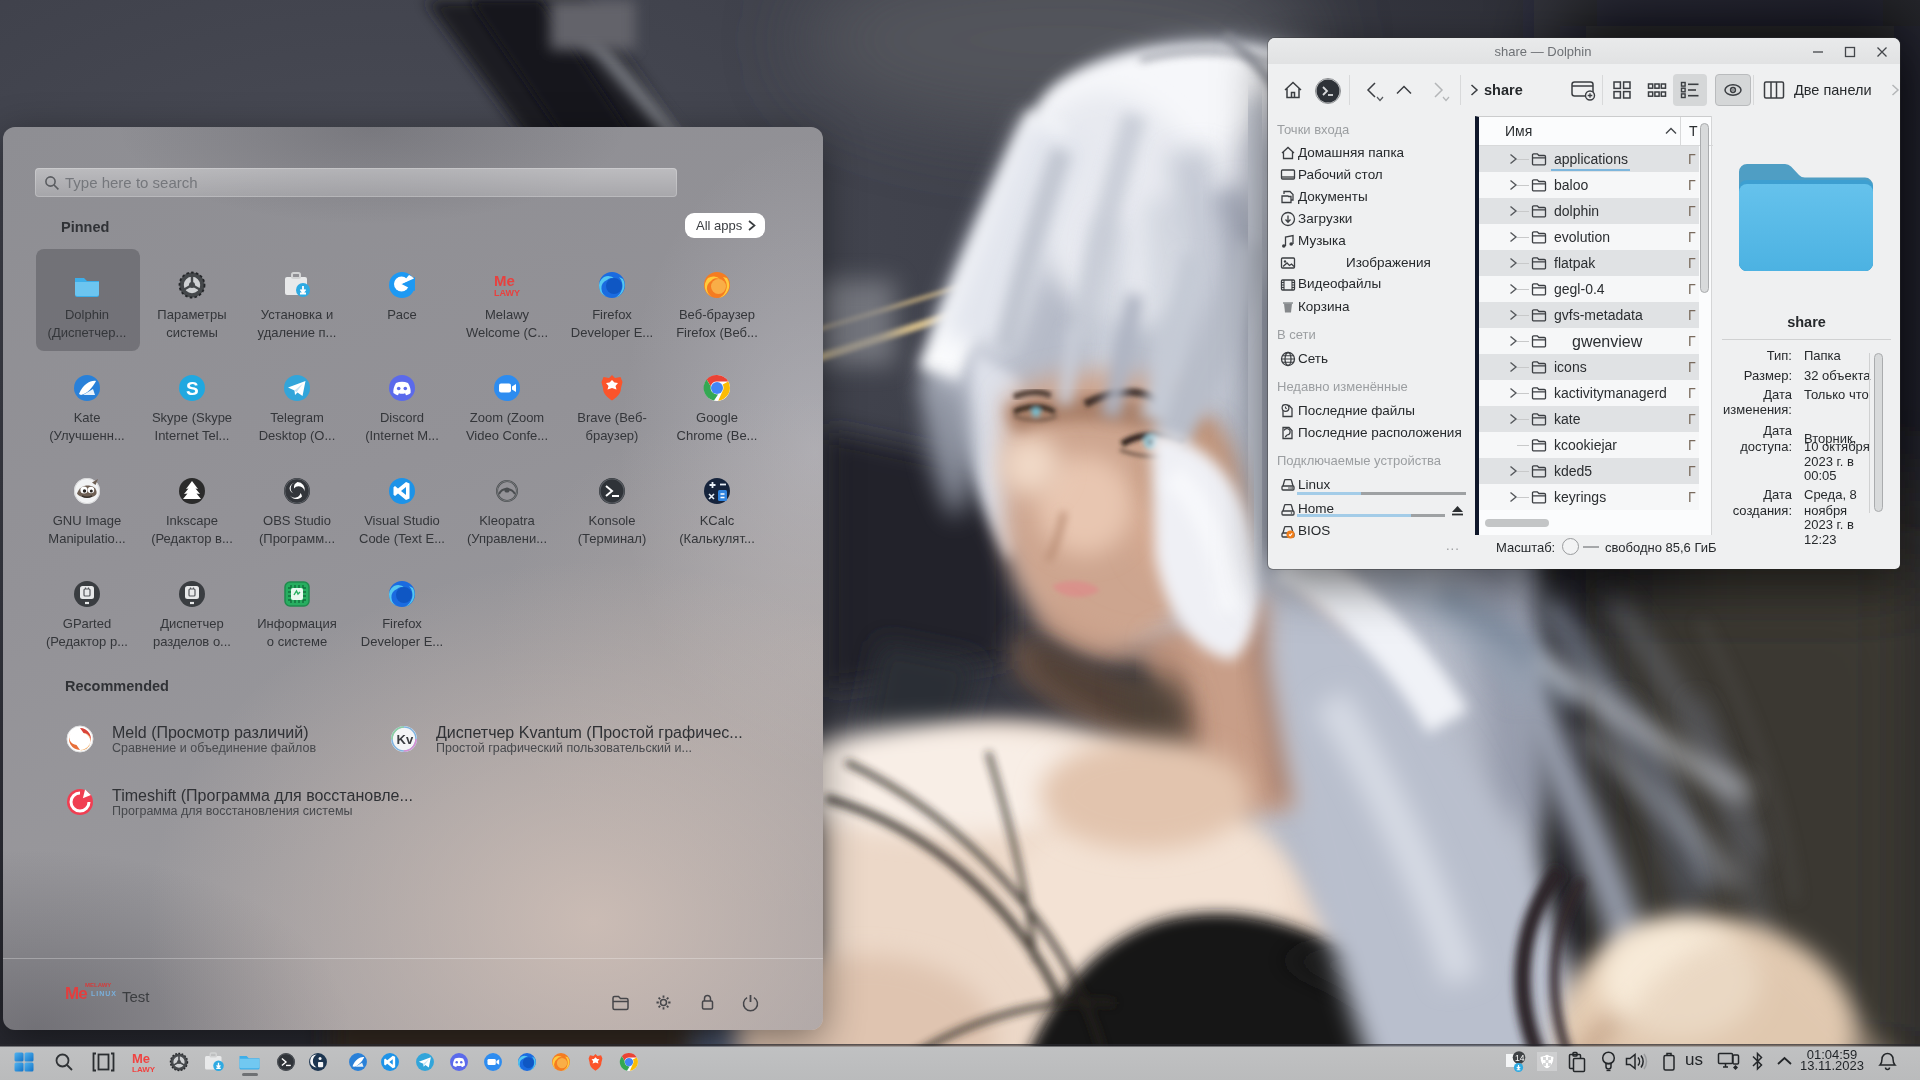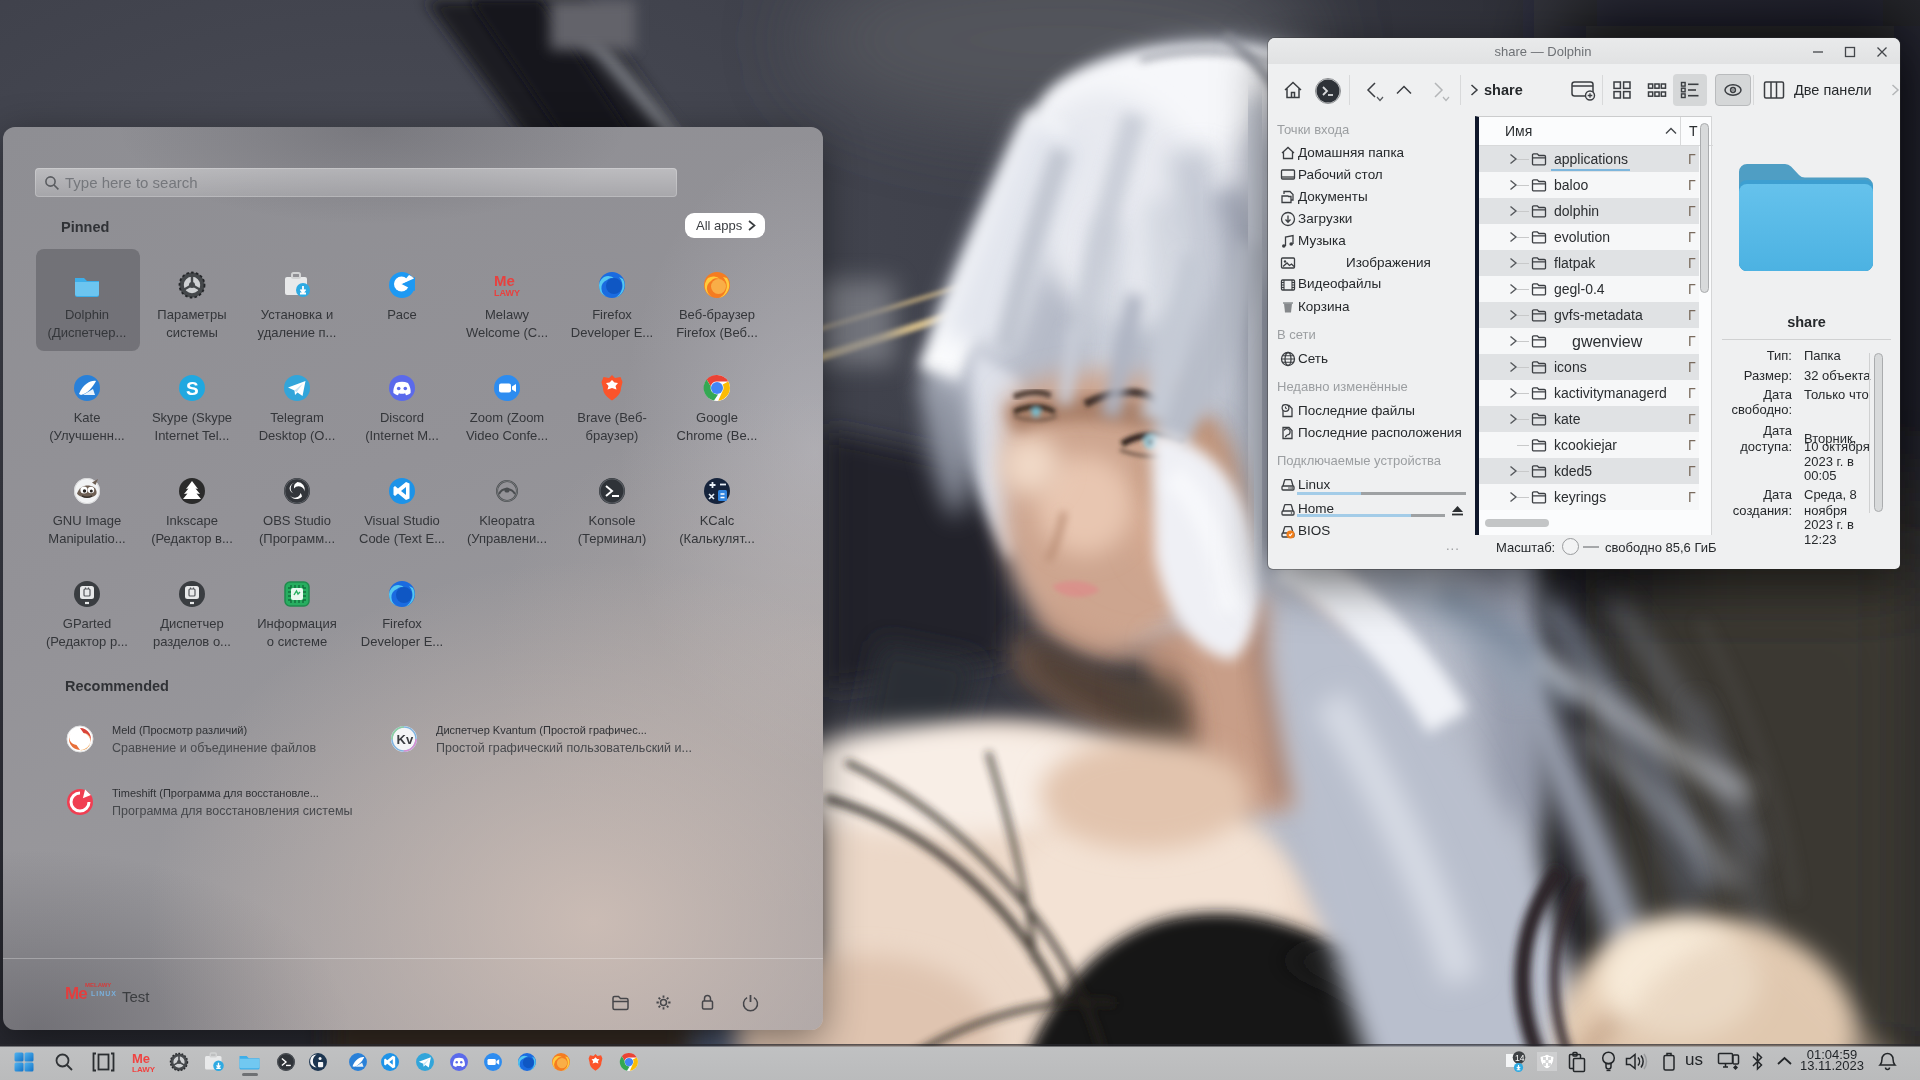--- a/index.html
+++ b/index.html
@@ -14,21 +14,21 @@
       radial-gradient(420px 240px at 4% 100%, rgba(58,58,66,0.42), rgba(110,108,112,0) 75%),
       radial-gradient(340px 130px at 45% 0%, rgba(52,52,60,0.25), rgba(52,52,60,0) 75%),
       linear-gradient(160deg, #8e8e93 0%, #939297 40%, #99989c 70%, #a09c9f 100%);
     box-shadow:0 10px 40px rgba(0,0,0,0.45);}
   #search{position:absolute;left:32px;top:41px;width:642px;height:29px;border-radius:4px;
     background:linear-gradient(180deg, rgba(255,255,255,0.40), rgba(255,255,255,0.20));
     box-shadow:inset 0 0 0 1px rgba(255,255,255,0.22);}
   #search .ph{position:absolute;left:30px;top:6px;font-size:15px;color:#75777c;}
   .mlabel{position:absolute;font-size:13px;line-height:17.5px;color:#34363a;text-align:center;width:110px;}
   .mhead{position:absolute;font-size:14.5px;font-weight:bold;color:#303236;}
-  .rtitle{position:absolute;font-size:11px;color:#2f3135;white-space:nowrap;}
+  .rtitle{position:absolute;font-size:16px;color:#2f3135;white-space:nowrap;}
   .rsub{position:absolute;font-size:12.5px;color:#46484c;white-space:nowrap;}
   #dolphin{position:absolute;left:1268px;top:38px;width:632px;height:531px;border-radius:7px 7px 5px 5px;
     background:#eff0f1;box-shadow:0 15px 50px rgba(0,0,0,0.55), 0 0 0 1px rgba(60,60,60,0.35);}
   #dtitle{position:absolute;left:0;top:0;width:100%;height:26px;border-radius:7px 7px 0 0;
     background:linear-gradient(180deg,#e9eaeb,#e1e2e3);}
   .tsep{position:absolute;top:11px;width:1px;height:30px;background:#d8d9da;}
   .side-h{position:absolute;left:9px;font-size:13px;color:#9b9ea1;white-space:nowrap;}
   .side-i{position:absolute;left:30px;font-size:13.5px;color:#26292c;white-space:nowrap;}
   .info-l{position:absolute;font-size:13px;color:#26292c;text-align:right;width:88px;white-space:nowrap;}
   .info-v{position:absolute;font-size:13px;color:#26292c;white-space:nowrap;}
@@ -798,21 +798,21 @@
  <path d="M6 34 a8 8 0 0 1 8 -8 H132 a8 8 0 0 1 8 8 V105 a8 8 0 0 1 -8 8 H14 a8 8 0 0 1 -8 -8 Z" fill="url(#fgrad)"></path>
 </svg>
 <div class="abs" style="left:0px;top:198px;width:189px;text-align:center;font-size:14.5px;font-weight:bold;color:#26292c;">share</div>
 <div class="abs" style="left:10px;top:223px;width:169px;height:1px;background:#d0d1d2;"></div>
 <div class="info-l" style="left:-8px;top:231.5px;">Тип:</div>
 <div class="info-v" style="left:92px;top:231.5px;">Папка</div>
 <div class="info-l" style="left:-8px;top:252.0px;">Размер:</div>
 <div class="info-v" style="left:92px;top:252.0px;">32 объекта</div>
 <div class="info-l" style="left:-8px;top:271.1px;">Дата</div>
 <div class="info-v" style="left:92px;top:271.1px;">Только что</div>
-<div class="info-l" style="left:-8px;top:286.0px;">свободно:</div>
+<div class="info-l" style="left:-8px;top:286.0px;">изменения:</div>
 <div class="info-l" style="left:-8px;top:307.2px;">Дата</div>
 <div class="info-v" style="left:92px;top:315px;">Вторник,</div>
 <div class="info-l" style="left:-8px;top:322.5px;">доступа:</div>
 <div class="info-v" style="left:92px;top:322.5px;">10 октября</div>
 <div class="info-v" style="left:92px;top:337.5px;">2023 г. в</div>
 <div class="info-v" style="left:92px;top:352.1px;">00:05</div>
 <div class="info-l" style="left:-8px;top:371.3px;">Дата</div>
 <div class="info-v" style="left:92px;top:371.3px;">Среда, 8</div>
 <div class="info-l" style="left:-8px;top:386.5px;">создания:</div>
 <div class="info-v" style="left:92px;top:386.5px;">ноября</div>

